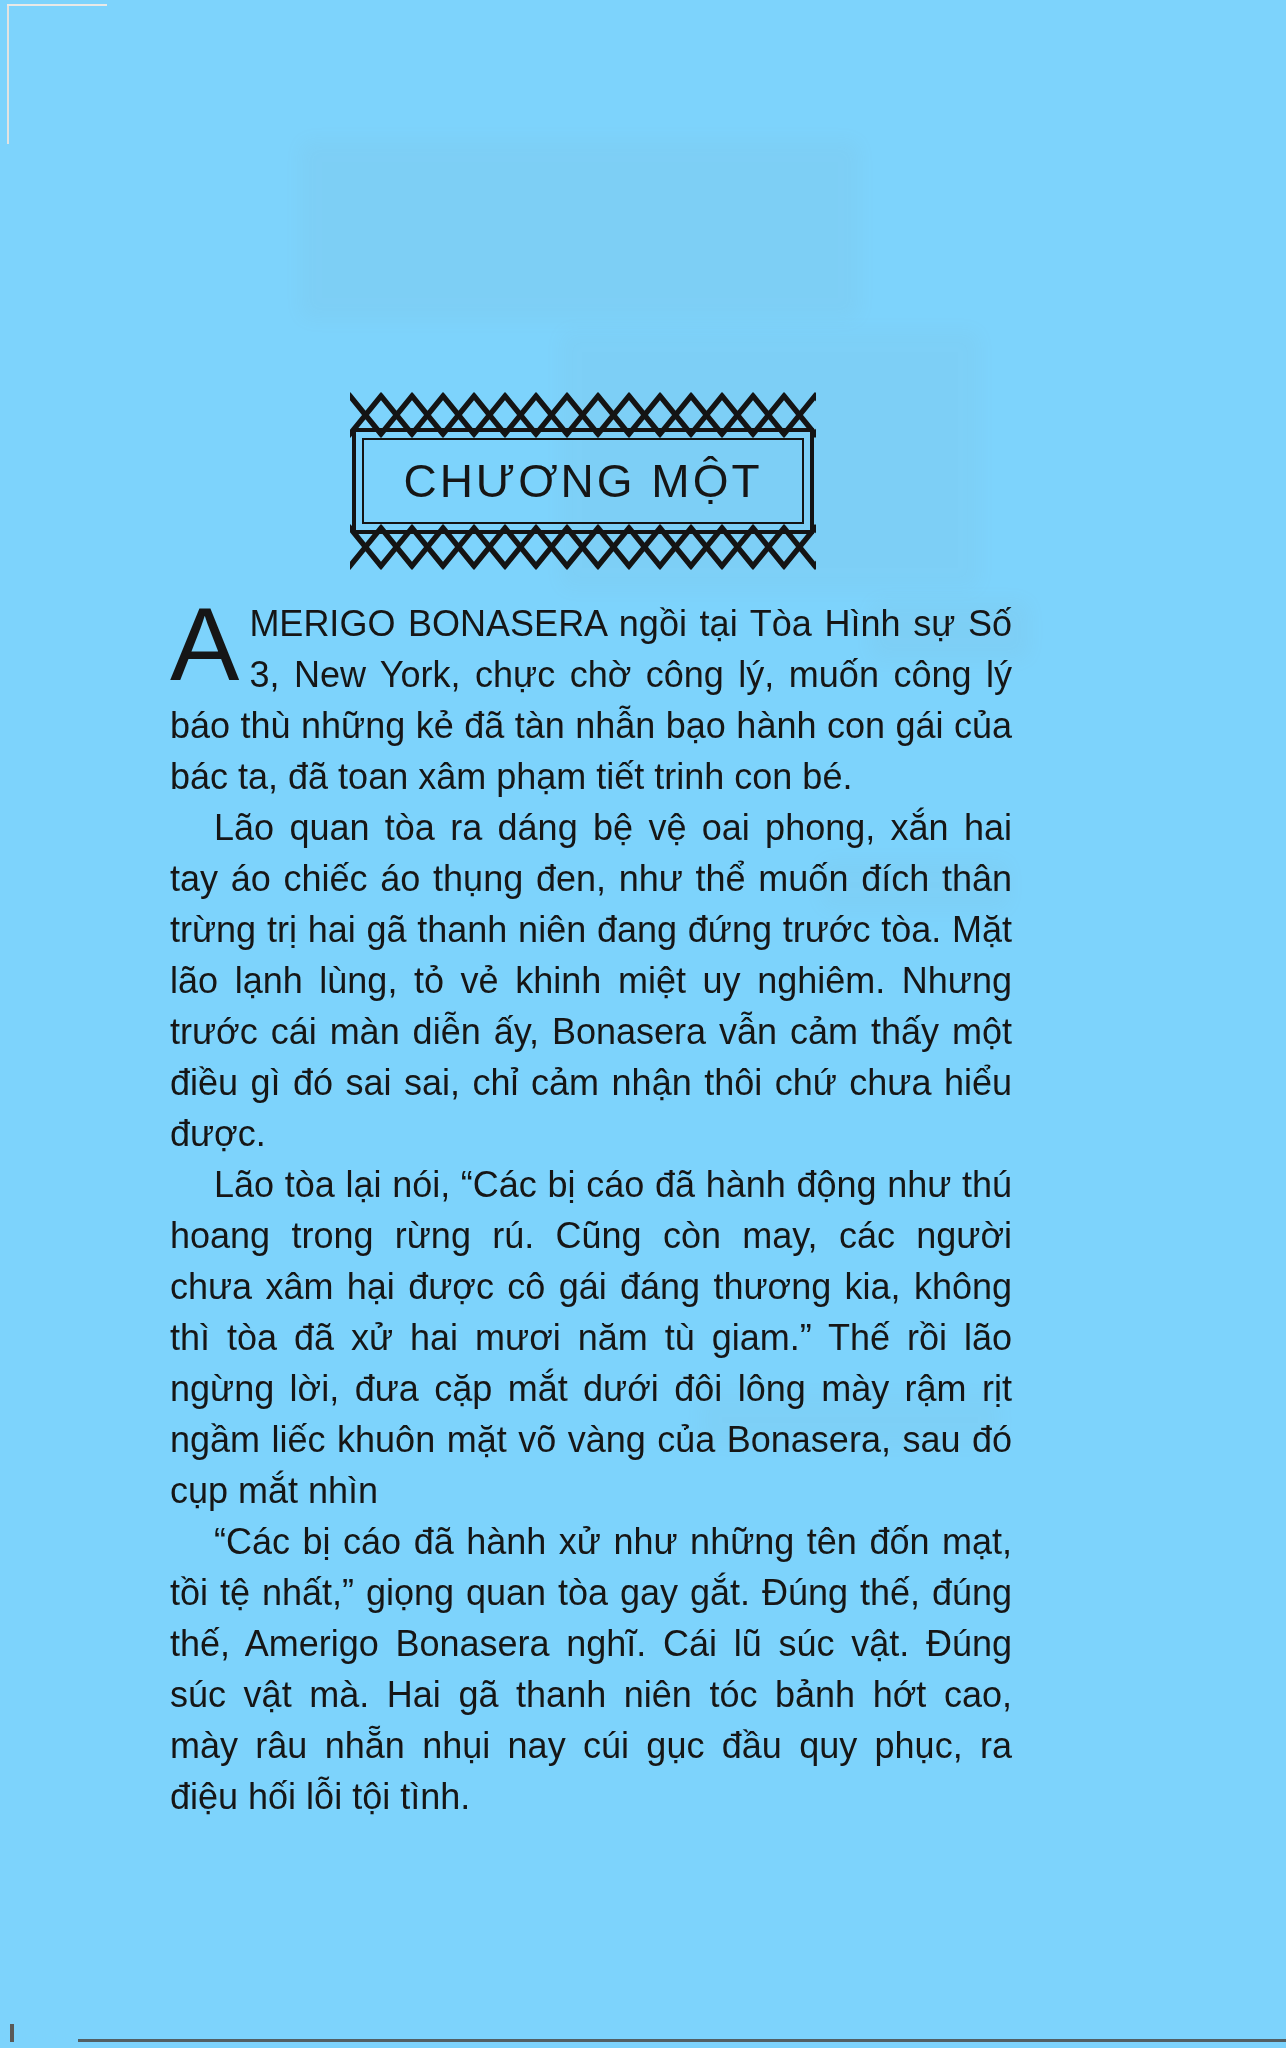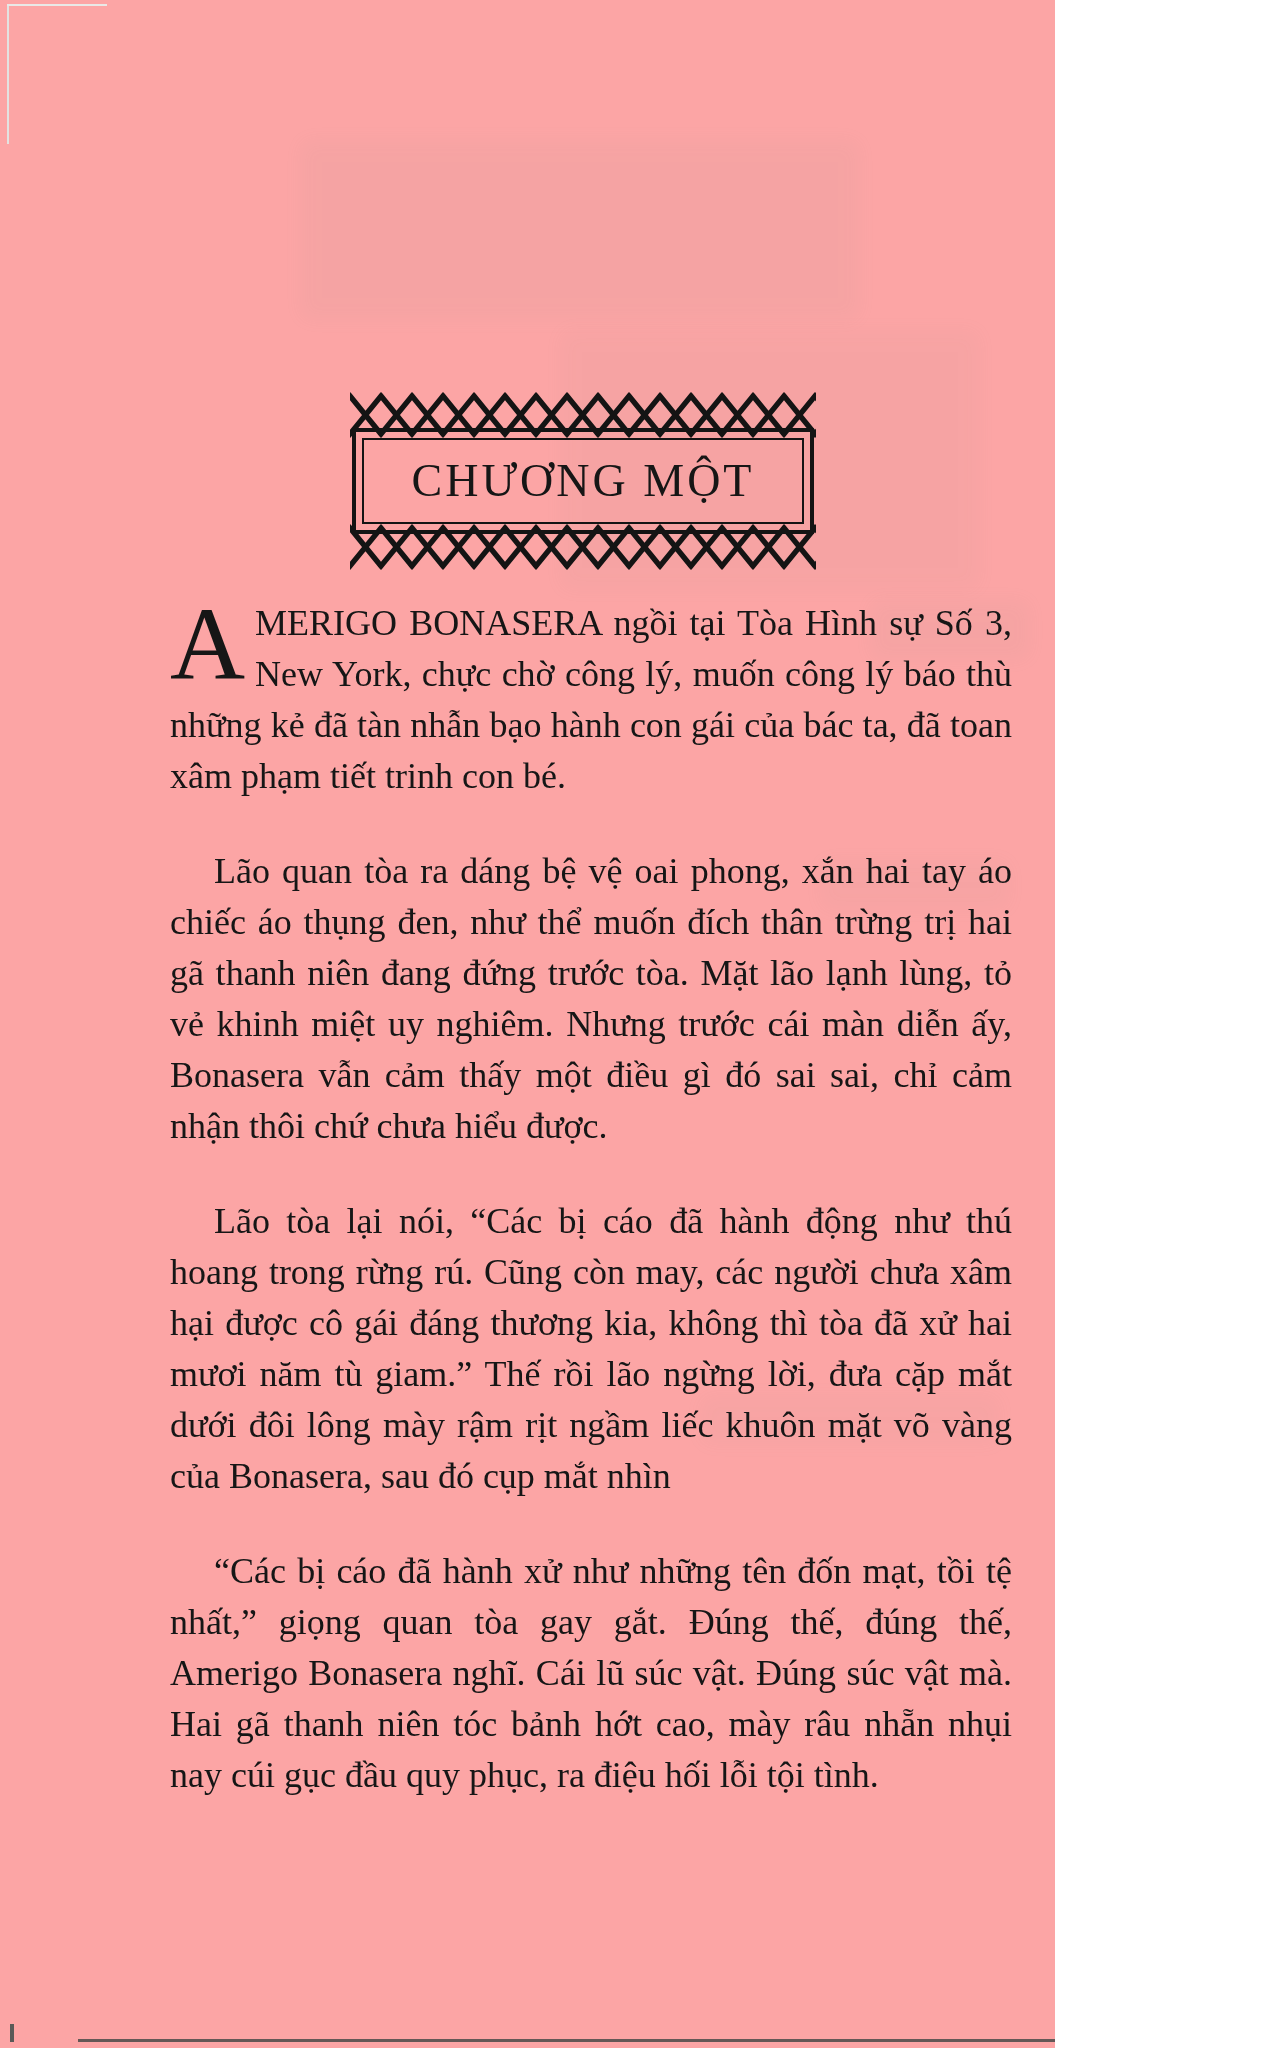--- a/index.html
+++ b/index.html
@@ -2,25 +2,25 @@
 <html><head>
 <meta charset="utf-8">
 <style>
   html, body {
     margin: 0;
     padding: 0;
     background: #ffffff;
   }
   .page {
     position: relative;
-    width: 1055px;
+    width: 1286px;
     height: 2048px;
-    background: #fca5a5;
+    background: #7dd3fc;
     overflow: hidden;
-    font-family: Liberation Serif, serif;
+    font-family: Liberation Sans, sans-serif;
     color: #161616;
   }
 
   
   .ornament {
     position: absolute;
     left: 350px;
     top: 392px;
     width: 466px;
   }
@@ -47,21 +47,21 @@
   .body-text {
     position: absolute;
     left: 170px;
     top: 598px;
     width: 842px;
     font-size: 36px;
     line-height: 51px;
     text-align: justify;
   }
   .body-text p { margin: 0; }
-  .body-text p.indent { text-indent: 44px; margin-top: 44px; }
+  .body-text p.indent { text-indent: 44px; }
   .dropcap {
     float: left;
     font-size: 104px;
     line-height: 84px;
     padding: 4px 10px 0 0;
   }
 
   .page-number {
     position: absolute;
     left: 170px;

